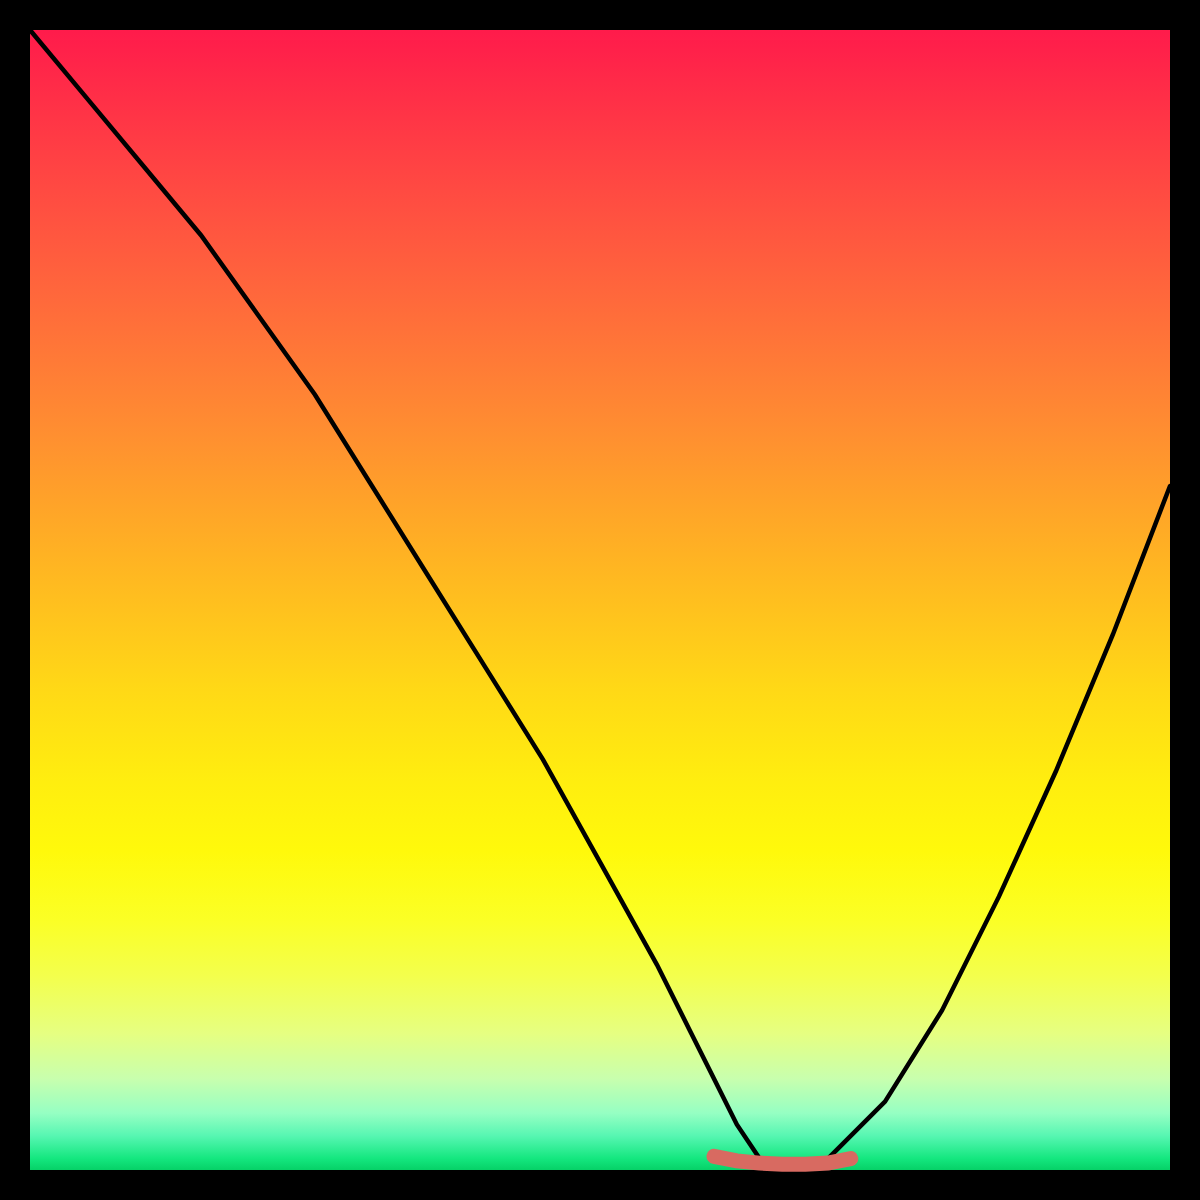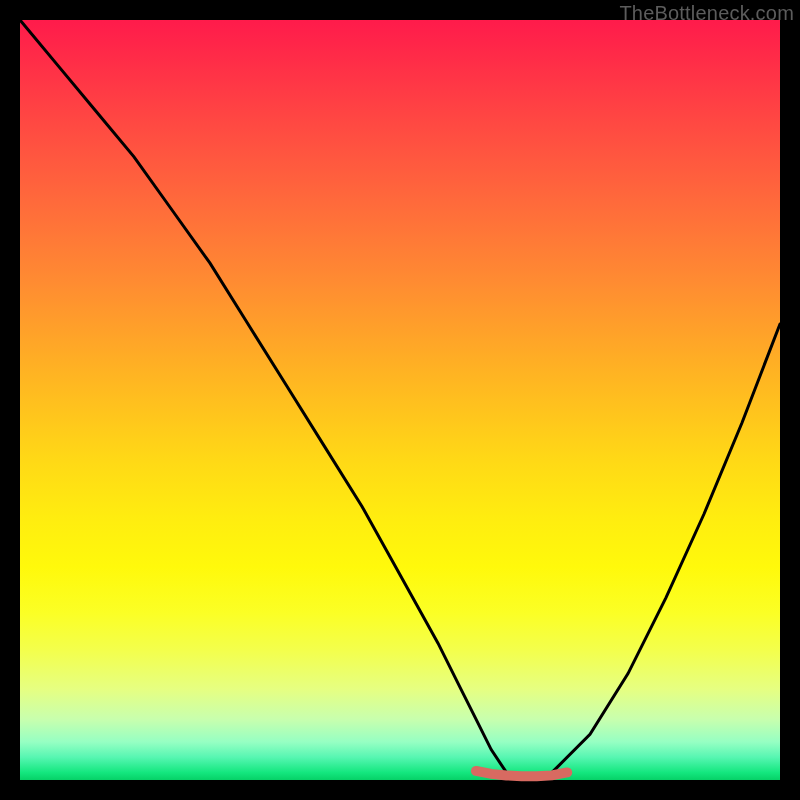--- a/index.html
+++ b/index.html
@@ -64,14 +64,13 @@
 </head>
 <body>
 
 <div class="frame">
   <div class="plot-area">
     <svg class="curve" viewBox="0 0 760 760" preserveAspectRatio="none">
       <path fill="none" stroke="#000000" stroke-width="3" stroke-linecap="round" d="M0.0 0.0 L38.0 45.6 L76.0 91.2 L114.0 136.8 L152.0 190.0 L190.0 243.2 L228.0 304.0 L266.0 364.8 L304.0 425.6 L342.0 486.4 L380.0 554.8 L418.0 623.2 L440.8 668.8 L456.0 699.2 L471.2 729.6 L486.4 752.4 L501.6 760.0 L516.8 760.0 L532.0 752.4 L570.0 714.4 L608.0 653.6 L646.0 577.6 L684.0 494.0 L722.0 402.8 L760.0 304.0"></path>
       <path fill="none" stroke="#d86a61" stroke-width="10" stroke-linecap="round" d="M456.0 750.9 L471.2 753.9 L486.4 755.4 L501.6 756.2 L516.8 756.2 L532.0 755.4 L547.2 752.4"></path>
     </svg>
   </div>
-  <div class="watermark">TheBottleneck.com</div>
 </div>
 
 </body></html>

